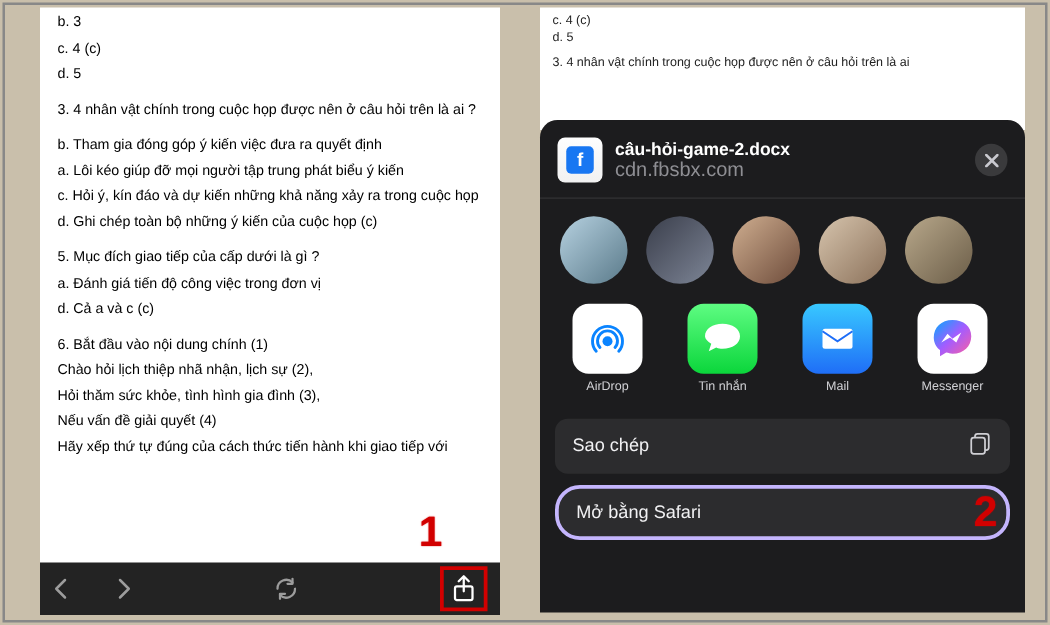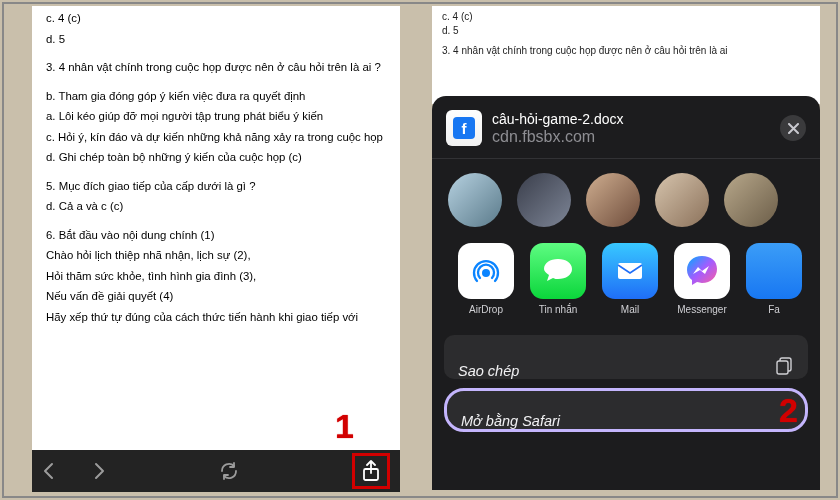--- a/index.html
+++ b/index.html
@@ -84,21 +84,21 @@
     background: linear-gradient(#fefefe,#f1f1f1);
     display: flex; align-items: center; justify-content: center;
     flex-shrink: 0;
   }
   .doc-icon .fb {
     width: 22px; height: 22px; background: #1877f2; border-radius: 4px;
     display: flex; align-items: center; justify-content: center;
     color: #fff; font-weight: 800; font-size: 15px;
   }
   .sheet-titles { flex: 1; min-width: 0; }
-  .sheet-title { font-size: 14px; font-weight: 400; color: #fff; }
+  .sheet-title { font-size: 14px; font-weight: 700; color: #fff; }
   .sheet-sub { font-size: 16px; color: #8e8e93; margin-top: 1px; }
   .close-btn {
     width: 26px; height: 26px; border-radius: 50%;
     background: #3a3a3c; color: #c9c9cf;
     display: flex; align-items: center; justify-content: center;
     font-size: 14px; flex-shrink: 0;
   }
 
   .avatar-row {
     display: flex; gap: 15px;
@@ -109,21 +109,21 @@
     width: 54px; height: 54px; border-radius: 50%;
     flex-shrink: 0;
   }
   .av1 { background: linear-gradient(135deg,#b6d1e0,#5a7a8a); }
   .av2 { background: linear-gradient(135deg,#3a3e4b,#7d8596); }
   .av3 { background: linear-gradient(135deg,#cfae90,#6d4b3a); }
   .av4 { background: linear-gradient(135deg,#d6c4ad,#8b715a); }
   .av5 { background: linear-gradient(135deg,#b8a88b,#6b5d48); }
 
   .app-row {
-    display: flex; gap: 0; padding: 8px 0 8px 18px;
+    display: flex; gap: 20px; padding: 8px 0 8px 18px;
   }
   .app-item {
     display: flex; flex-direction: column; align-items: center;
     width: 72px; flex-shrink: 0;
   }
   .app-icon {
     width: 56px; height: 56px; border-radius: 13px;
     display: flex; align-items: center; justify-content: center;
   }
   .app-label { font-size: 10px; color: #d0d0d4; margin-top: 5px; white-space: nowrap; }
@@ -132,51 +132,52 @@
   .ai-msg { background: linear-gradient(#5efc82,#0bd63b); }
   .ai-mail { background: linear-gradient(#38c8ff,#1f6ef7); }
   .ai-mess { background: #fff; }
   .ai-fb { background: linear-gradient(#3b9df7,#1877f2); }
 
   .actions {
     padding: 12px 12px 0 12px;
   }
   .action-row {
     background: #2c2c2e; border-radius: 10px;
-    height: 44px; display: flex; align-items: flex-end;
+    height: 44px; display: flex; align-items: center;
     padding: 0 14px; justify-content: space-between;
     font-size: 14.5px; color: #f1f1f3;
     margin-bottom: 9px;
-    font-style: italic;
   }
   .action-safari {
     border: 3px solid #c4b5fd; border-radius: 20px;
   }
   .copy-icon { color: #cfcfd4; }
 
   .c2 { right: 34px; bottom: 64px; }
 </style>
 </head>
 <body>
 
 <div class="outer-border"></div>
 
 <div class="left-panel">
   <div class="doc-page">
+    <p>b. 3</p>
     <p>c. 4 (c)</p>
     <p>d. 5</p>
     <div class="gap"></div>
     <p>3. 4 nhân vật chính trong cuộc họp được nên ở câu hỏi trên là ai ?</p>
     <div class="gap"></div>
     <p>b. Tham gia đóng góp ý kiến việc đưa ra quyết định</p>
     <p>a. Lôi kéo giúp đỡ mọi người tập trung phát biểu ý kiến</p>
     <p>c. Hỏi ý, kín đáo và dự kiến những khả năng xảy ra trong cuộc họp</p>
     <p>d. Ghi chép toàn bộ những ý kiến của cuộc họp (c)</p>
     <div class="gap"></div>
     <p>5. Mục đích giao tiếp của cấp dưới là gì ?</p>
+    <p>a. Đánh giá tiến độ công việc trong đơn vị</p>
     <p>d. Cả a và c (c)</p>
     <div class="gap"></div>
     <p>6. Bắt đầu vào nội dung chính (1)</p>
     <p>Chào hỏi lịch thiệp nhã nhận, lịch sự (2),</p>
     <p>Hỏi thăm sức khỏe, tình hình gia đình (3),</p>
     <p>Nếu vấn đề giải quyết (4)</p>
     <p>Hãy xếp thứ tự đúng của cách thức tiến hành khi giao tiếp với</p>
   </div>
 
   <div class="bottom-bar">

